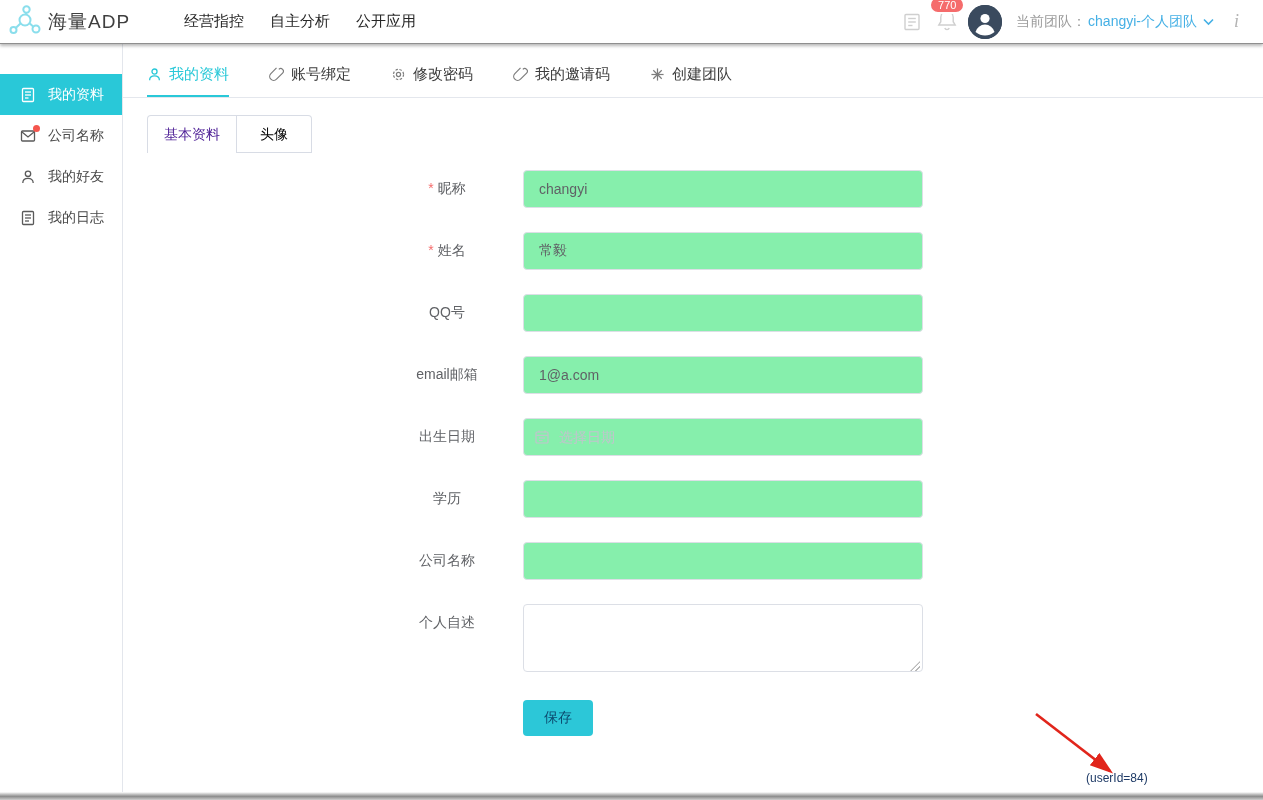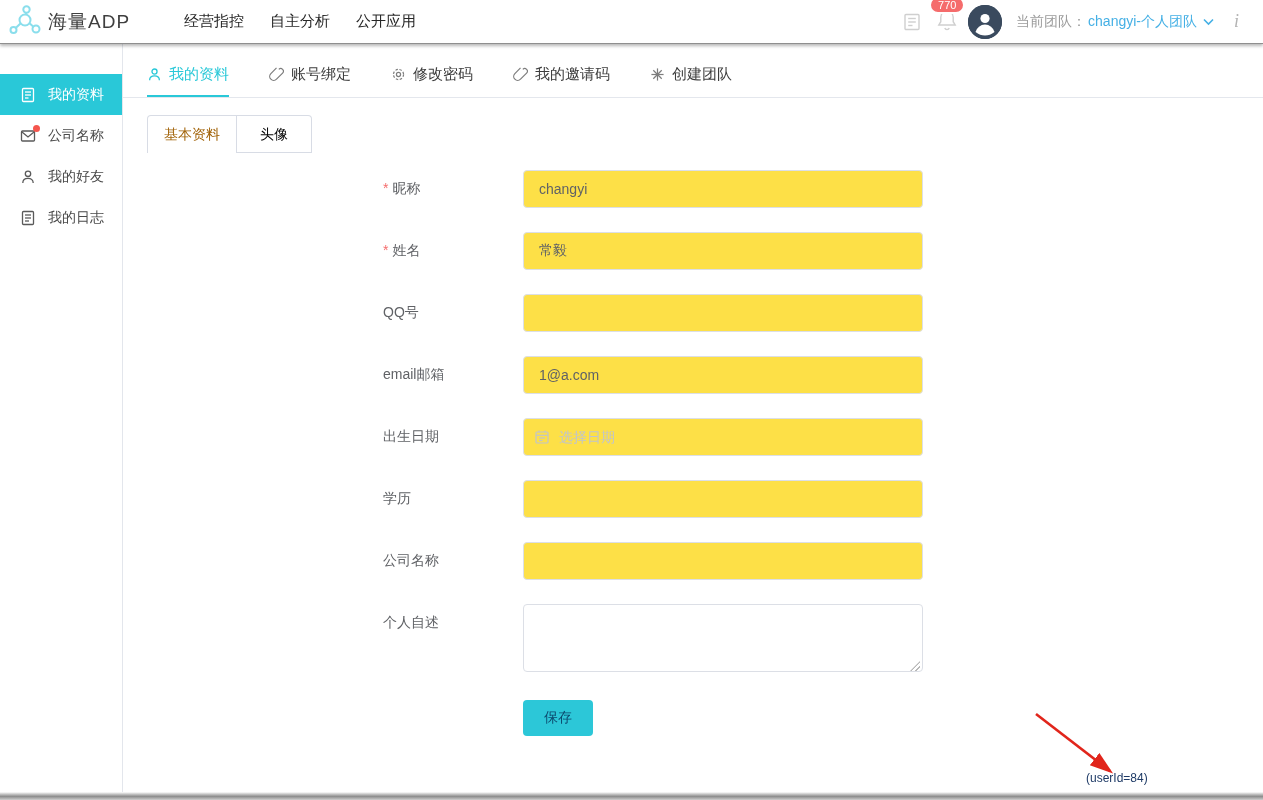--- a/index.html
+++ b/index.html
@@ -46,32 +46,32 @@
   .tab .ticon { display:inline-flex; color:#7d7d7d; }
   .tab.active { color:#29c8d8; border-bottom-color:#29c8d8; }
   .tab.active .ticon { color:#29c8d8; }
 
   
   .subtabs { display:flex; margin:17px 0 0 24px; }
   .subtab { height:38px; line-height:37px; text-align:center; font-size:14px; color:#000000;
             border-top:1px solid #d8dce5; cursor:pointer; background:#fff; }
   .subtab.first { width:90px; border-left:1px solid #d8dce5; border-right:1px solid #d8dce5; border-top-left-radius:4px; }
   .subtab.last { width:75px; border-right:1px solid #d8dce5; border-top-right-radius:4px; }
-  .subtab.active { color:#a16207; }
+  .subtab.active { color:#4c1d95; }
   .subtab:not(.active) { border-bottom:1px solid #d8dce5; }
 
   
   .form { margin:17px 0 0 260px; }
   .frow { display:flex; align-items:center; margin-bottom:24px; }
   .frow.ta { align-items:flex-start; }
-  .flabel { width:140px; text-align:left; padding-right:12px; font-size:14px; color:#606266; }
+  .flabel { width:140px; text-align:center; padding-right:12px; font-size:14px; color:#606266; }
   .frow.ta .flabel { padding-top:10px; }
   .req { color:#f56c6c; margin-right:4px; }
   .finput { width:400px; height:38px; border:1px solid #dcdfe6; border-radius:4px; padding:16px 15px;
-            font-size:14px; color:#606266; outline:none; font-family:"Liberation Sans", sans-serif; background:#fde047; }
+            font-size:14px; color:#606266; outline:none; font-family:"Liberation Sans", sans-serif; background:#86efac; }
   .finput::placeholder { color:#c0c4cc; }
   .date-wrap { position:relative; }
   .date-wrap .finput { padding-left:35px; }
   .cal-icon { position:absolute; left:11px; top:11px; color:#c0c4cc; pointer-events:none; display:inline-flex; }
   .ftextarea { width:400px; height:68px; border:1px solid #dcdfe6; border-radius:4px; padding:8px 15px;
                font-size:14px; color:#606266; outline:none; resize:none; font-family:"Liberation Sans", sans-serif; }
   .ta-wrap { position:relative; }
   .resize-corner { position:absolute; right:3px; bottom:5px; width:10px; height:10px;
      background:repeating-linear-gradient(-45deg, transparent 0 2.5px, #b8b8b8 2.5px 3.8px);
      clip-path:polygon(100% 0, 100% 100%, 0 100%); pointer-events:none; }

